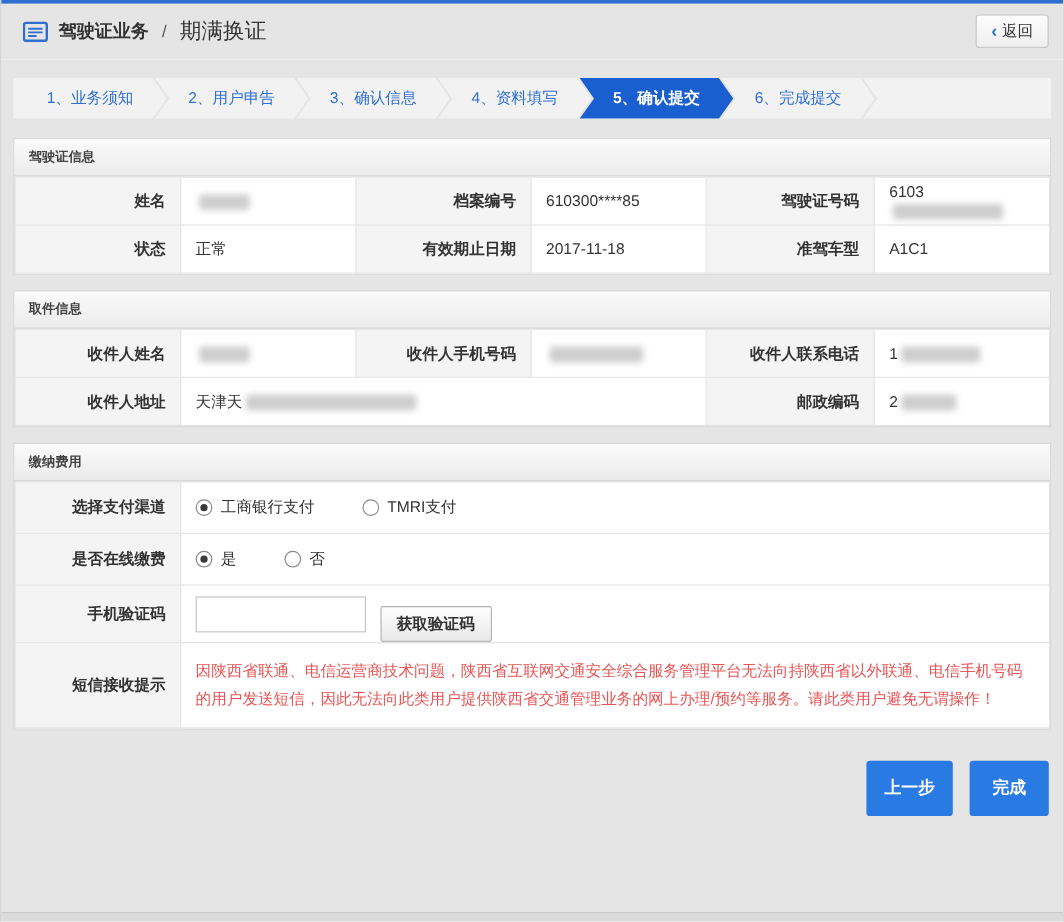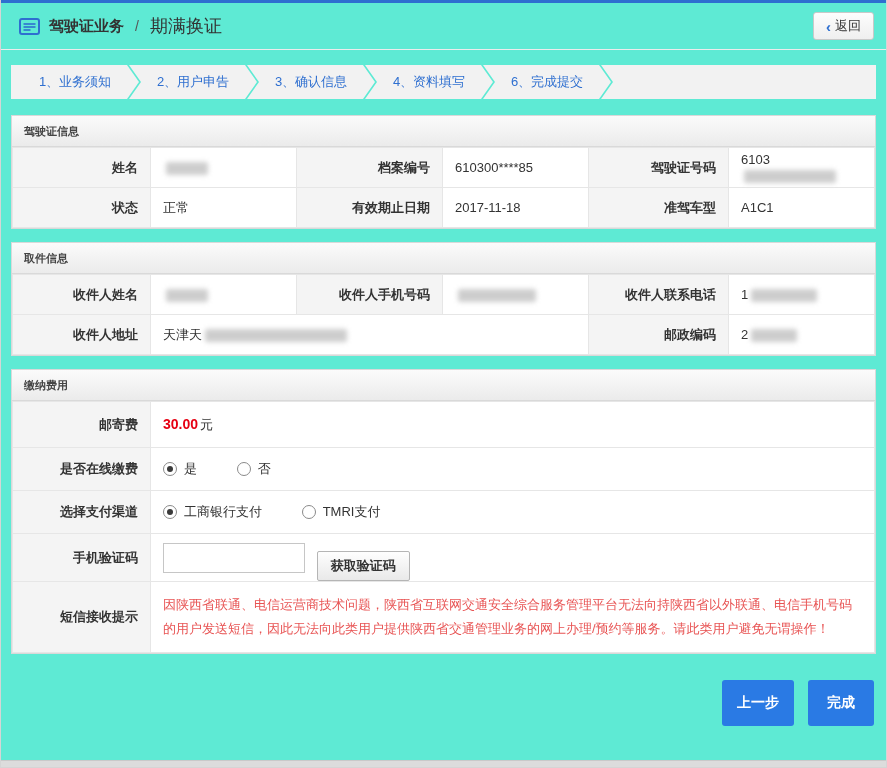--- a/index.html
+++ b/index.html
@@ -2,21 +2,21 @@
 <html><head>
 <meta charset="utf-8">
 <style>
   * { margin:0; padding:0; box-sizing:border-box; }
   html,body { background:#fff; }
   body {
     width:887px; height:768px;
     font-family:"Liberation Sans","DejaVu Sans",sans-serif;
     color:#333; font-size:13px;
   }
-  .page { width:887px; height:768px; position:relative; background:#5eead4;
+  .page { width:887px; height:768px; position:relative; background:#e5e5e5;
           border:1px solid #d5d5d5; border-top:none; overflow:hidden; }
   .top-accent { height:3px; background:#2e6fd0; }
 
   
   .header { height:47px; display:flex; align-items:center; justify-content:space-between;
             padding:0 12px 0 18px; border-bottom:1px solid #ececec; }
   .header-left { display:flex; align-items:center; gap:9px; }
   .biz-icon { display:inline-flex; }
   .page-title { font-size:15px; font-weight:bold; color:#333; }
   .page-title-sep { color:#555; margin:0 2px; font-size:14px; }
@@ -110,20 +110,23 @@
       </div>
     <div class="step">
         <span>2、用户申告</span>
       </div>
     <div class="step">
         <span>3、确认信息</span>
       </div>
     <div class="step">
         <span>4、资料填写</span>
       </div>
+    <div class="step active">
+        <span>5、确认提交</span>
+      </div>
     <div class="step">
         <span>6、完成提交</span>
       </div>
     <div class="step-filler"></div>
   </nav>
 
   <section class="panel">
     <div class="panel-header">驾驶证信息</div>
     <table class="info-table">
       <colgroup>
@@ -186,47 +189,43 @@
   </section>
 
   <section class="panel">
     <div class="panel-header">缴纳费用</div>
     <table class="fee-table">
       <colgroup>
           <col class="cw1">
           <col>
         </colgroup>
       <tbody>
-      <tr class="r-fee">
-        <td class="lbl">邮寄费</td>
-        <td class="val"><span class="fee-num">30.00</span><span class="fee-unit">元</span></td>
+      <tr class="r-radio">
+        <td class="lbl">选择支付渠道</td>
+        <td class="val">
+          <span class="opt">
+                <span class="radio checked"></span>
+                <span>工商银行支付</span>
+              </span>
+          <span class="opt">
+                <span class="radio"></span>
+                <span>TMRI支付</span>
+              </span>
+        </td>
       </tr>
       <tr class="r-radio">
         <td class="lbl">是否在线缴费</td>
         <td class="val">
           <span class="opt">
                 <span class="radio checked"></span>
                 <span>是</span>
               </span>
           <span class="opt">
                 <span class="radio"></span>
                 <span>否</span>
-              </span>
-        </td>
-      </tr>
-      <tr class="r-radio">
-        <td class="lbl">选择支付渠道</td>
-        <td class="val">
-          <span class="opt">
-                <span class="radio checked"></span>
-                <span>工商银行支付</span>
-              </span>
-          <span class="opt">
-                <span class="radio"></span>
-                <span>TMRI支付</span>
               </span>
         </td>
       </tr>
       <tr class="r-code">
         <td class="lbl">手机验证码</td>
         <td class="val">
           <input type="text" class="code-input" value="" style="">
           <button class="get-code-btn">获取验证码</button>
         </td>
       </tr>

